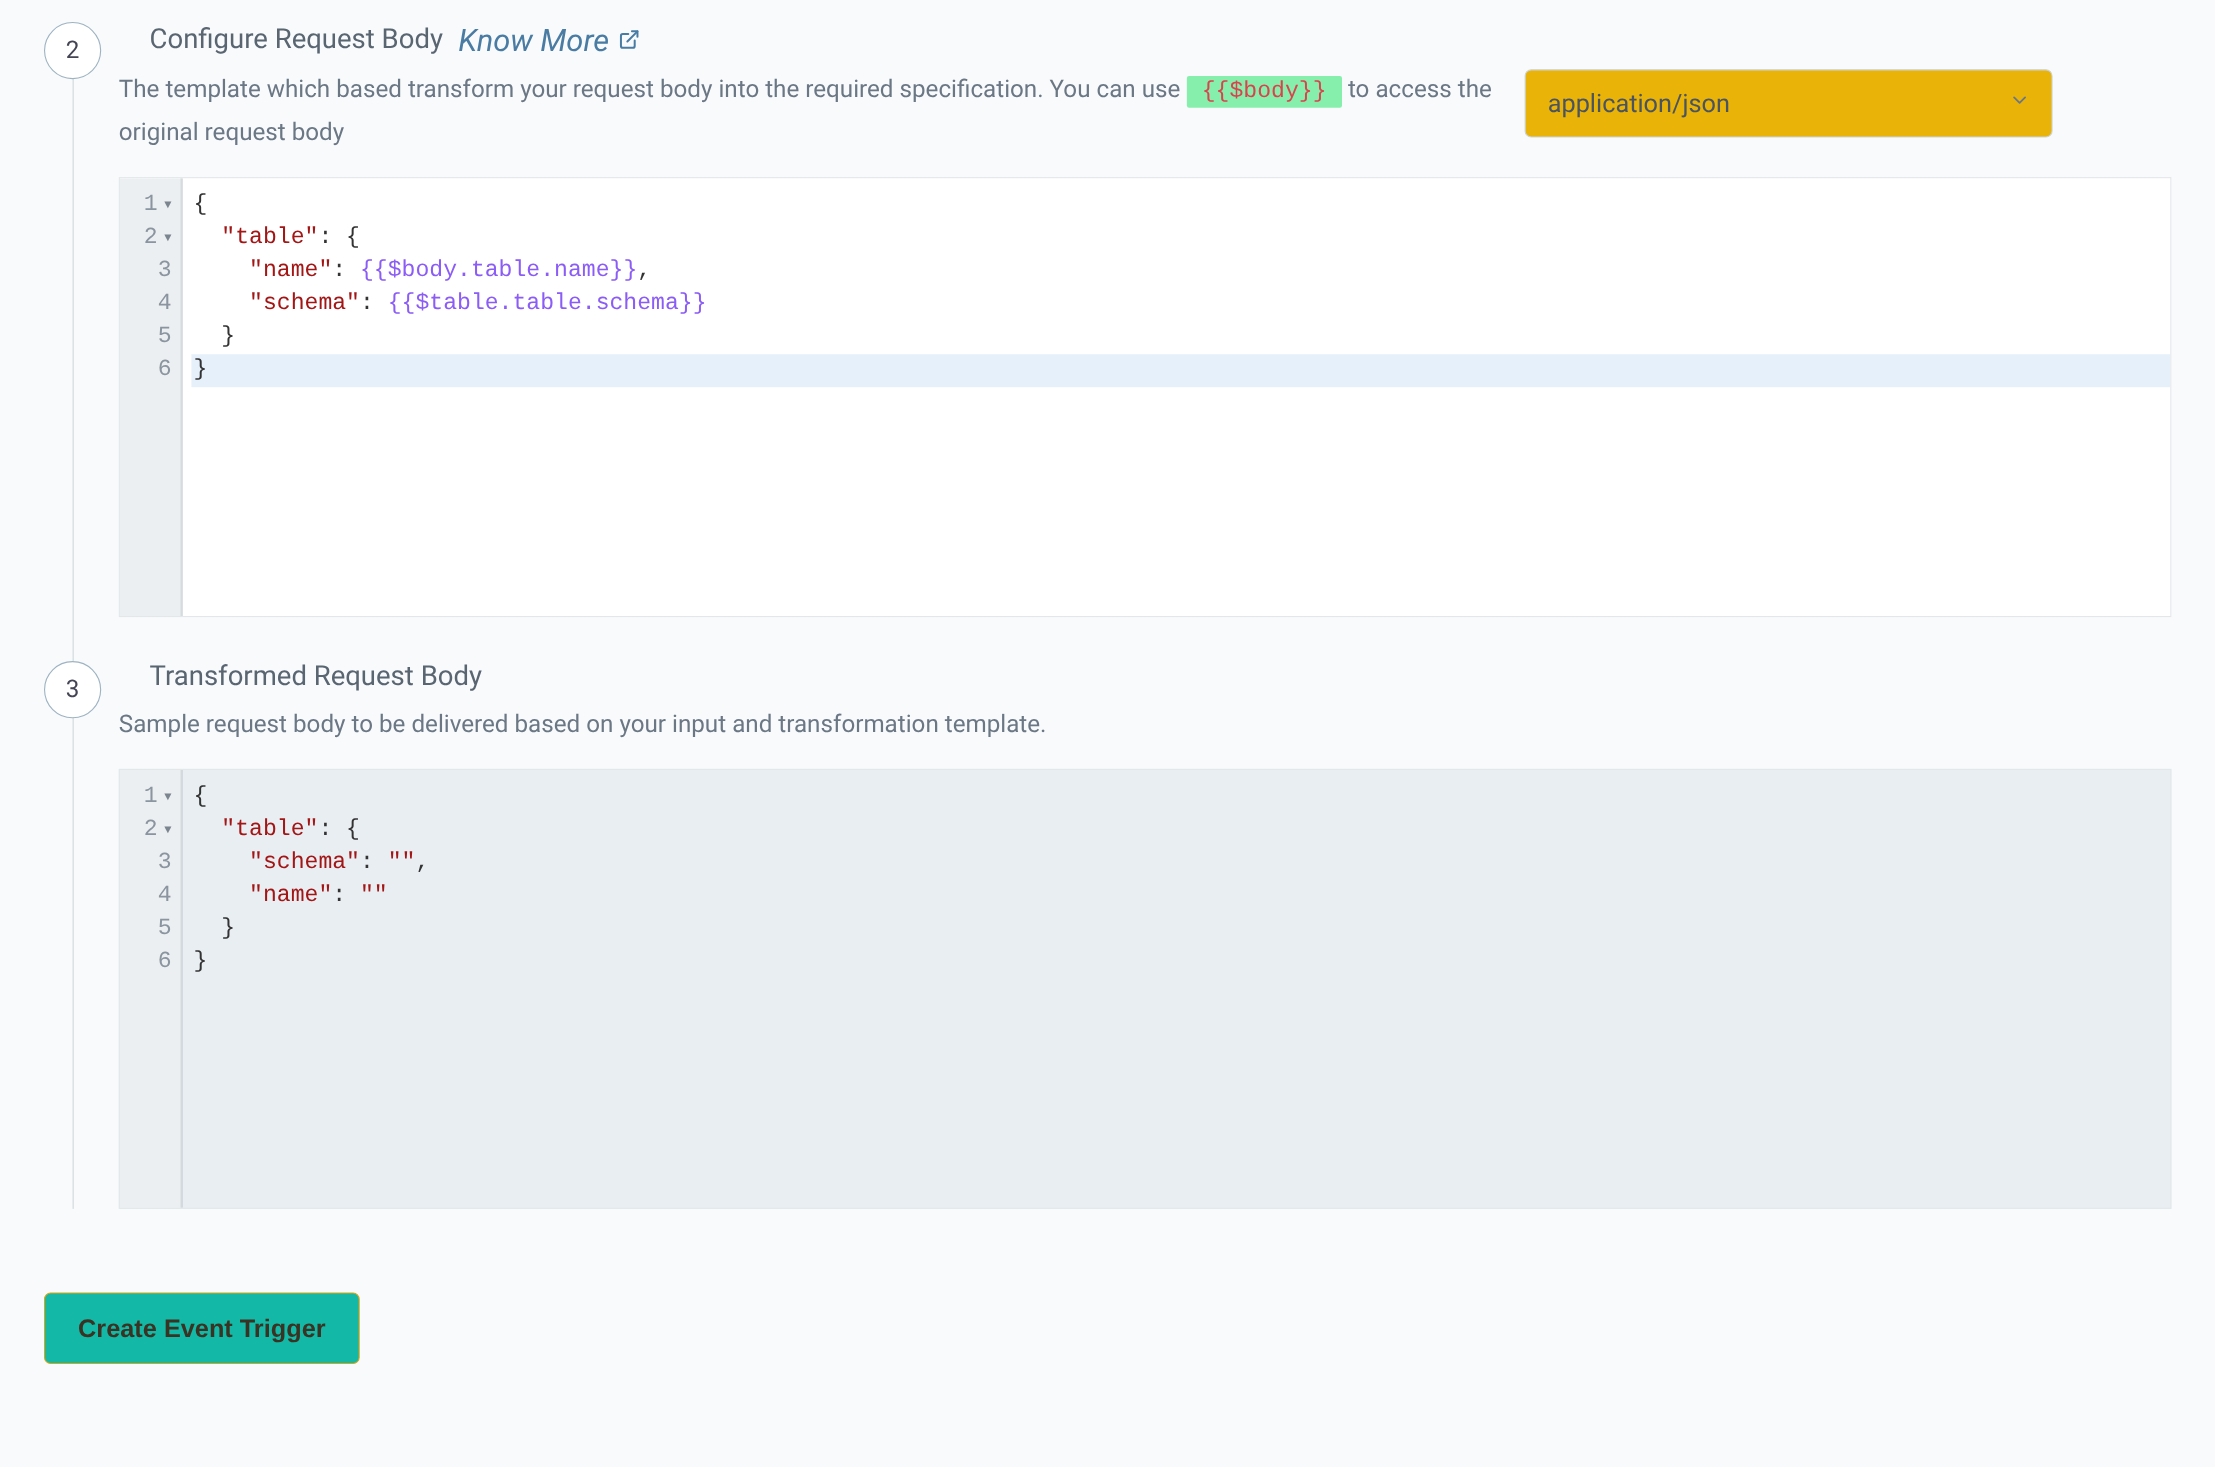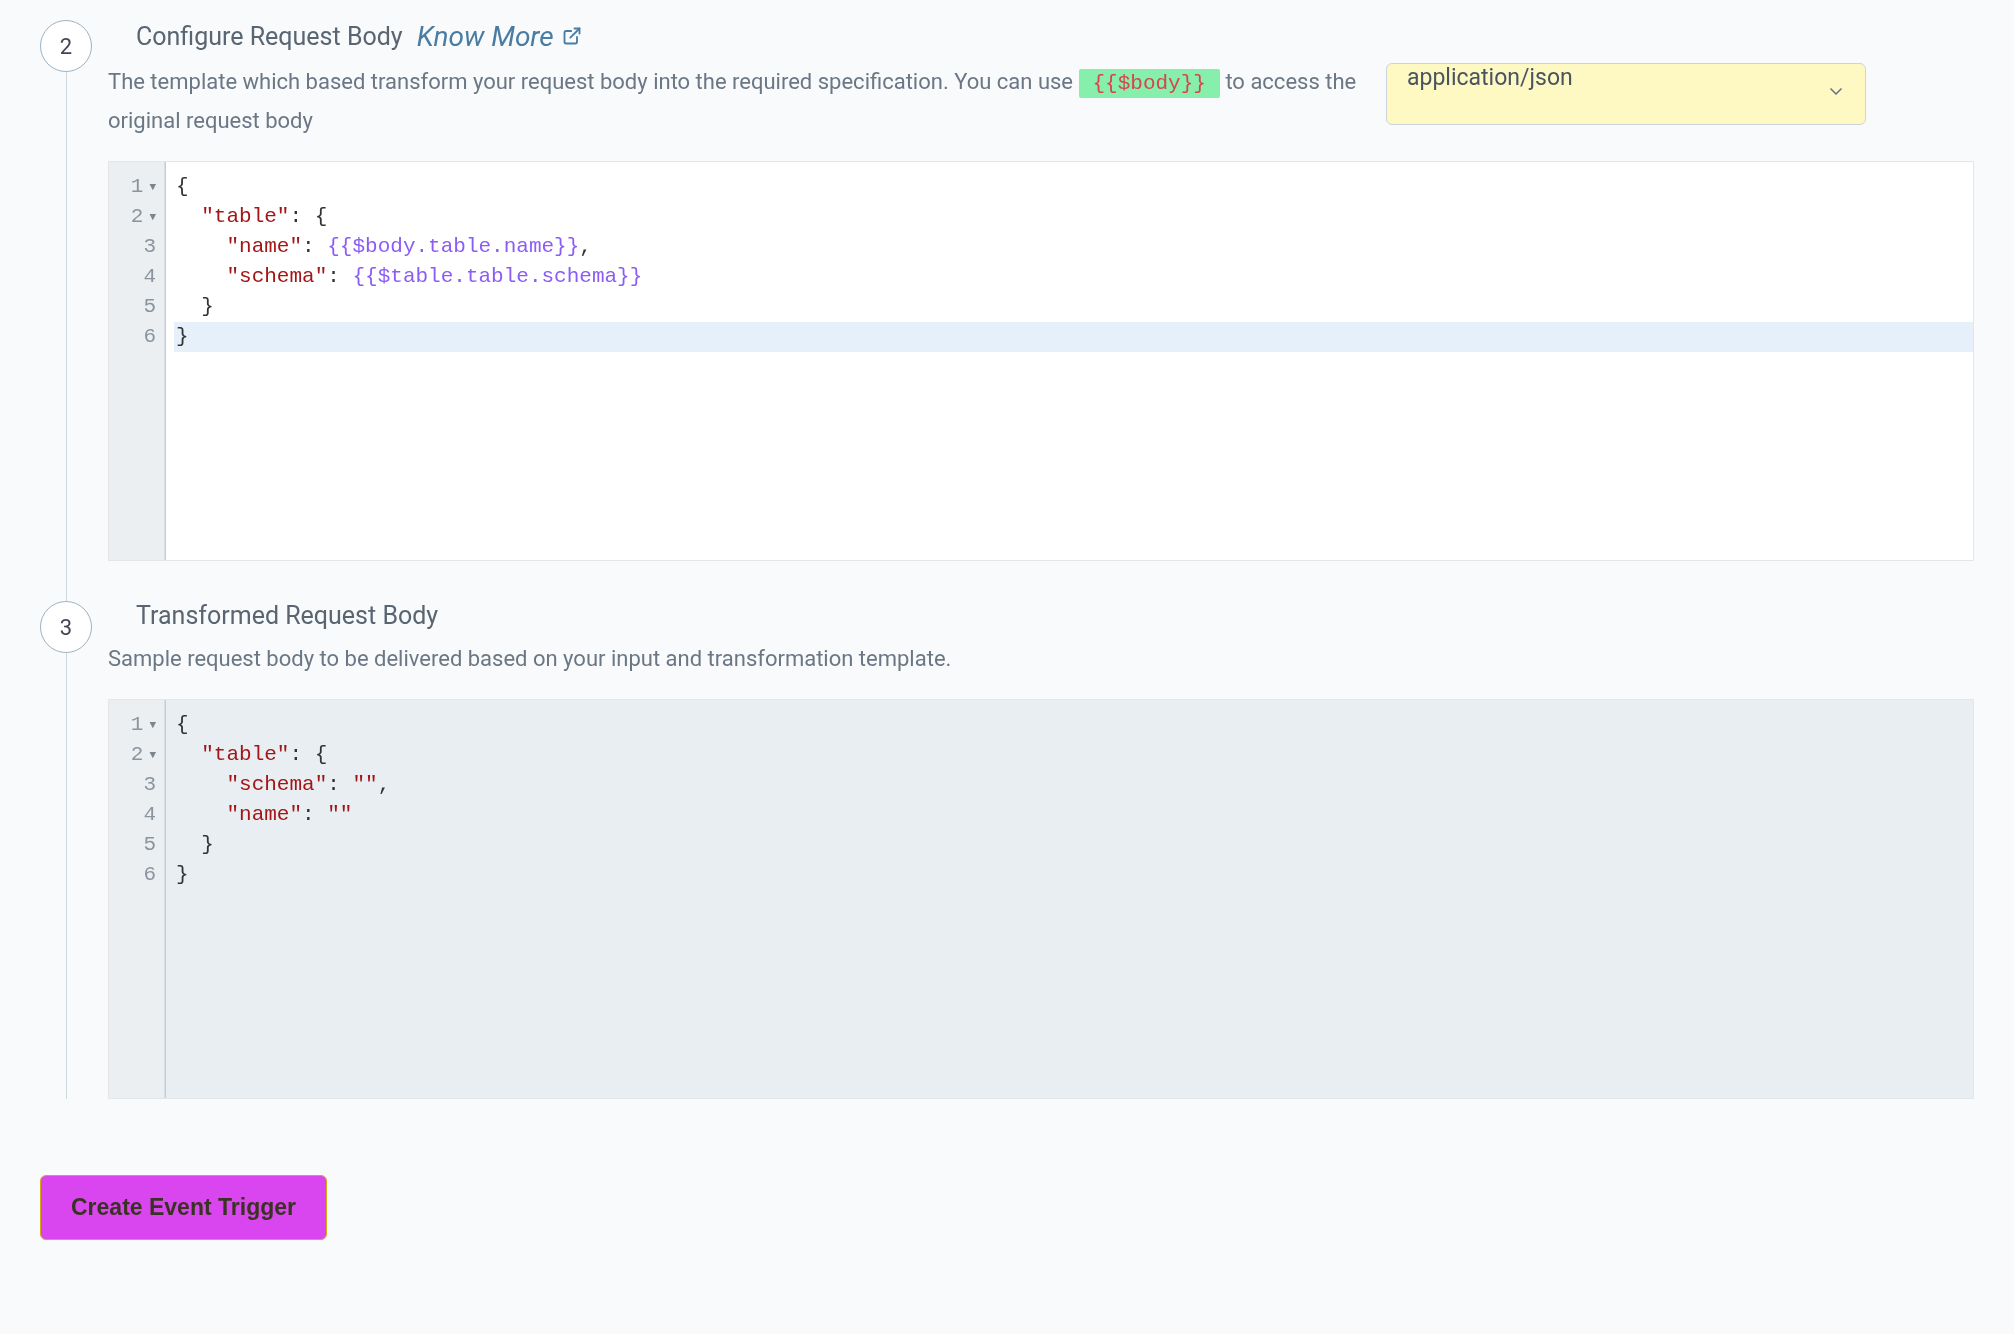--- a/index.html
+++ b/index.html
@@ -89,26 +89,26 @@
   }
   .select-wrap {
     position: relative;
     flex-shrink: 0;
   }
   .select-box {
     width: 480px;
     height: 62px;
     border: 1px solid #ccd4da;
     border-radius: 6px;
-    background: #fef9c3;
+    background: #eab308;
     padding: 0 50px 0 20px;
     font-size: 23px;
     color: #4a5460;
     display: flex;
-    align-items: flex-start;
+    align-items: center;
     cursor: pointer;
   }
   .select-caret {
     position: absolute;
     right: 20px;
     top: 50%;
     transform: translateY(-50%);
     pointer-events: none;
   }
   .select-caret svg { width: 20px; height: 20px; }
@@ -160,21 +160,21 @@
   .code-editor .hl-active {
     background: #e6f0fb;
   }
   .tok-brace { color: #333; }
   .tok-key { color: #a31616; }
   .tok-colon { color: #333; }
   .tok-expr { color: #8b5cf6; }
   .tok-str { color: #a31616; }
   .create-btn {
     margin-top: 36px;
-    background: #d946ef;
+    background: #14b8a6;
     border: 1px solid #d9a614;
     color: #3a3324;
     font-weight: 600;
     font-size: 23px;
     padding: 18px 30px;
     border-radius: 6px;
     cursor: pointer;
   }
 </style>
 </head>

